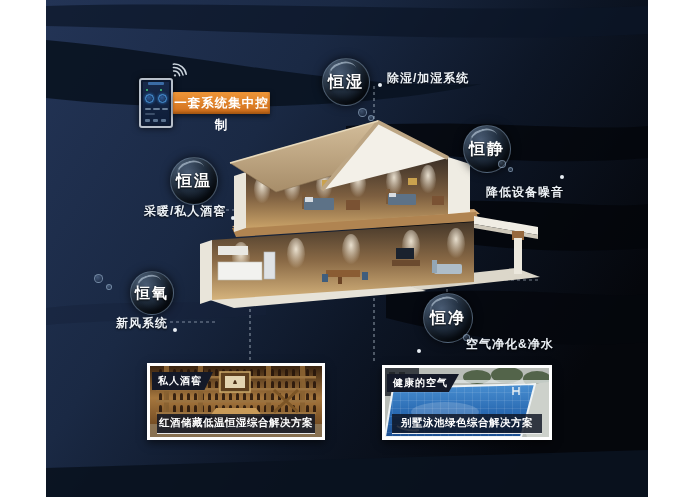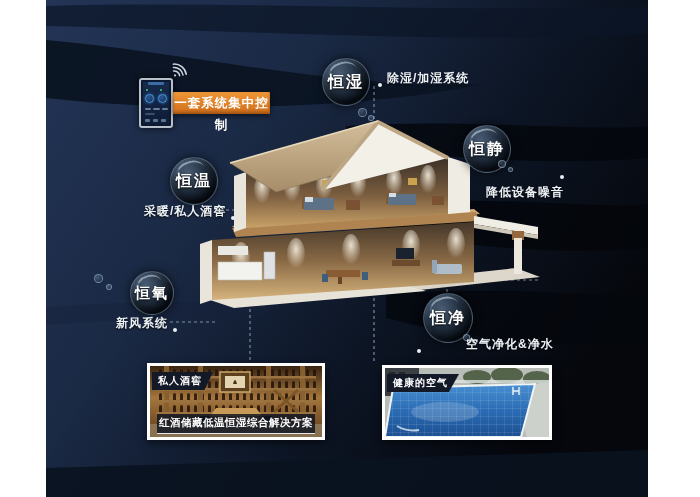--- a/index.html
+++ b/index.html
@@ -323,16 +323,17 @@
         <polygon points="126,18 164,14 164,69 142,69" fill="#cdd1cb"></polygon>
         <polygon points="8,20 150,16 136,69 0,69" fill="url(#waterg)" stroke="#eef3f5" stroke-width="2"></polygon>
         <polygon points="8,20 150,16 136,69 0,69" fill="url(#tile)"></polygon>
         <ellipse cx="60" cy="44" rx="34" ry="10" fill="#ffffff" opacity="0.18"></ellipse>
         <path d="M12 58 q10 6 22 4" stroke="#dfeaf2" stroke-width="2" fill="none" opacity="0.8"></path>
         <path d="M128 19 v8 M134 19 v8 M128 23 h6" stroke="#eef3f5" stroke-width="1.4" fill="none"></path>
         <circle cx="56" cy="14" r="2" fill="#d8b84a"></circle>
         <circle cx="61" cy="13" r="1.5" fill="#b8503c"></circle>
       </svg>
       <div class="badge">健康的空气</div>
+      <div class="caption">别墅泳池绿色综合解决方案</div>
     </div>
 
   </div>
 </div>
 
 </body></html>

